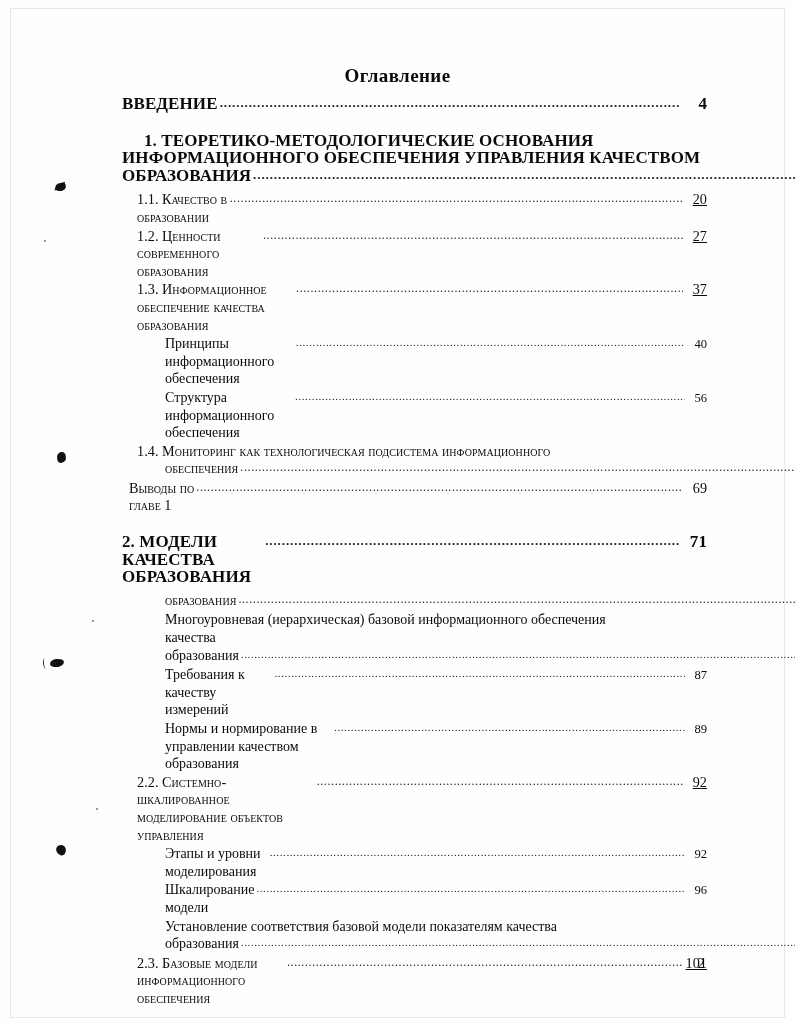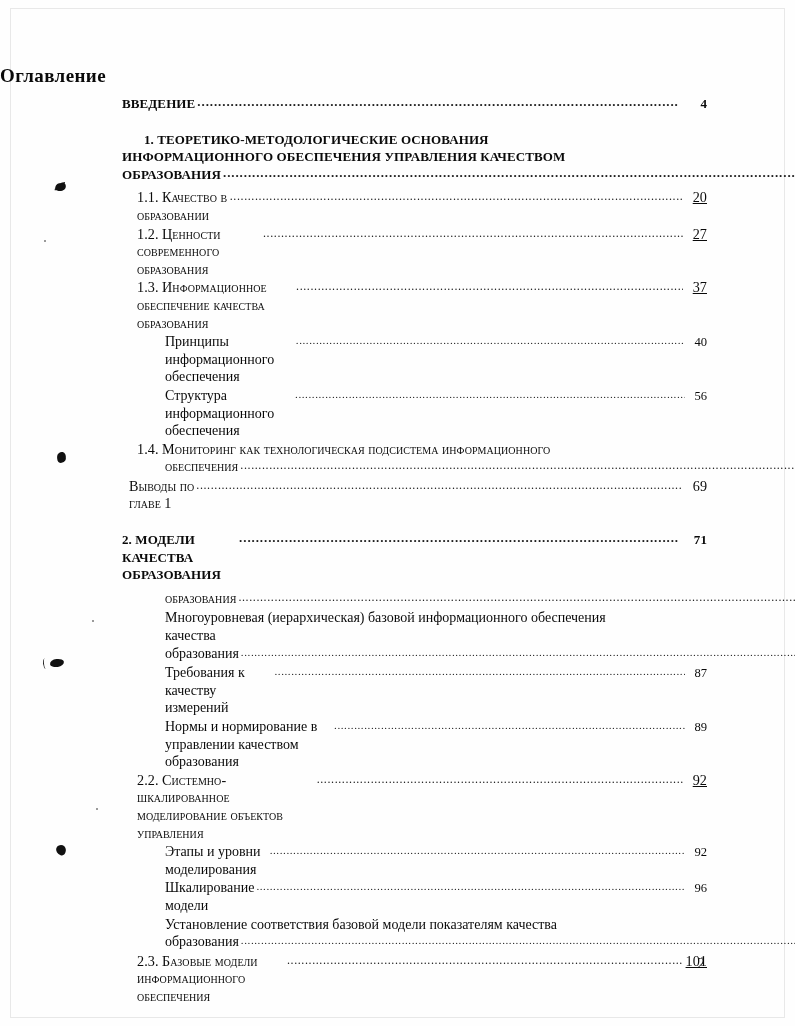--- a/index.html
+++ b/index.html
@@ -33,21 +33,21 @@
     border: 1px solid #e8e8e8;
     pointer-events: none;
   }
 
   
   #doc-title {
     position: absolute;
     left: 0;
     right: 0;
     top: 52px;
-    text-align: left;
+    text-align: center;
     font-size: 19px;
     font-weight: bold;
     letter-spacing: .4px;
   }
 
   
   #toc {
     position: absolute;
     left: 122px;
     top: 86px;
@@ -87,21 +87,21 @@
     content: "......................................................................................................................................................................................................................................";
   }
   .pg {
     flex: 0 0 auto;
     text-align: right;
     padding-left: 1px;
   }
 
   
   .lvl-chapter {
-    font-size: 13px;
+    font-size: 17px;
     font-weight: bold;
     letter-spacing: .1px;
     margin-top: 9px;
   }
   .lvl-chapter .pg { font-weight: bold; min-width: 26px; }
   .lvl-chapter .leader { font-size: 13px; letter-spacing: .9px; top: -2px; }
   .lvl-chapter .cont { display: block; }
   .lvl-chapter.indent-first .first-line { padding-left: 22px; }
 
   

